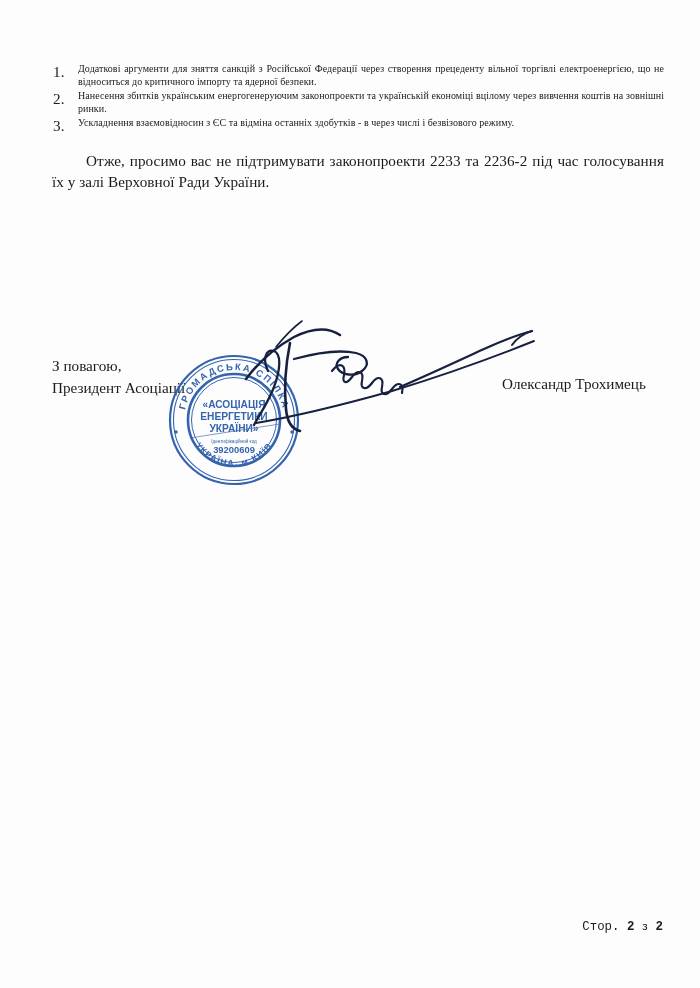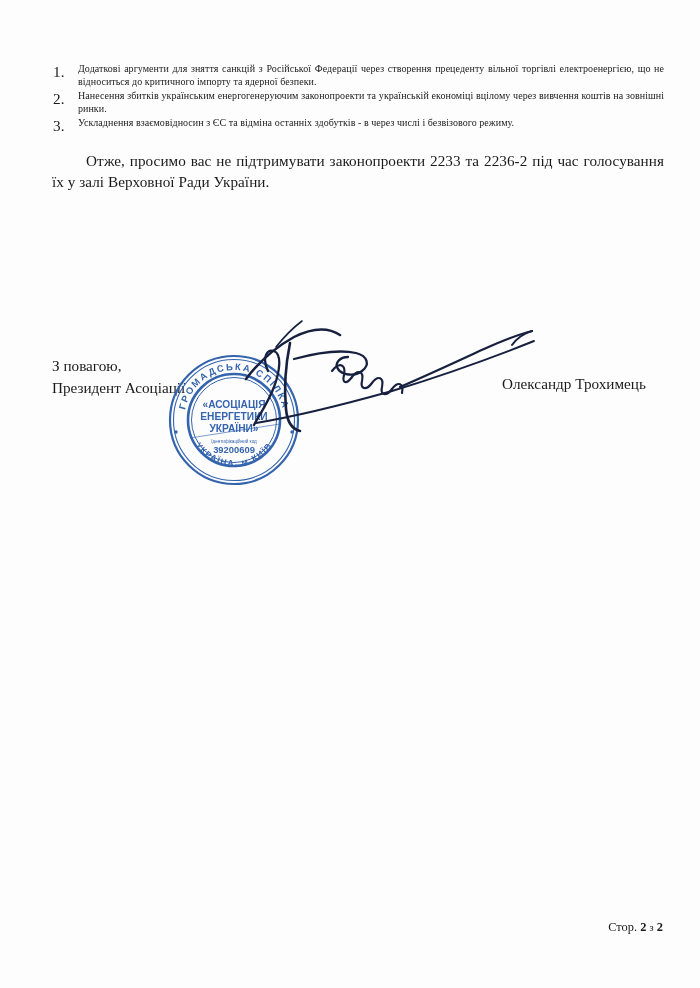--- a/index.html
+++ b/index.html
@@ -119,21 +119,21 @@
     width: 330px;
     height: 125px;
     pointer-events: none;
   }
 
   
   .footer {
     position: absolute;
     right: 37px;
     top: 920px;
-    font-family: Liberation Serif, serif;
+    font-family: Liberation Mono, monospace;
     font-size: 12.4px;
     color: #1b1b1b;
     white-space: nowrap;
   }
   .footer .pg { font-weight: bold; }
   .footer .sep { font-size: 10.5px; }
 </style>
 </head>
 <body>
 

